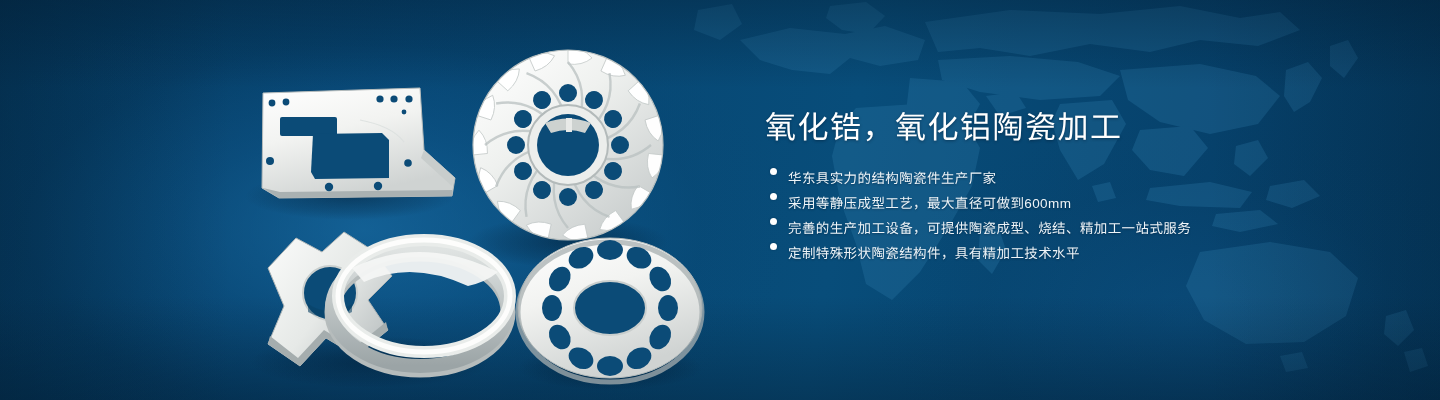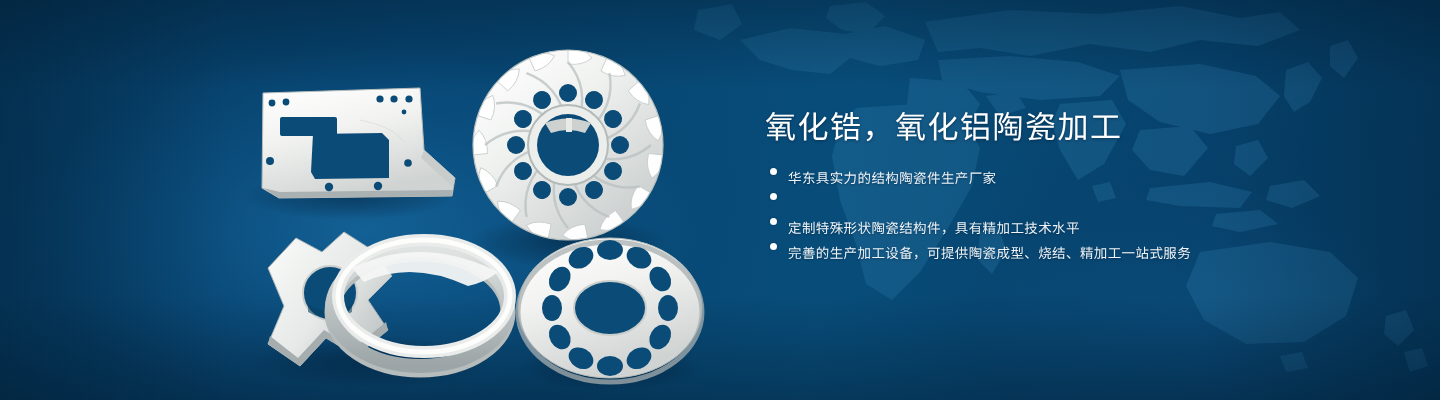--- a/index.html
+++ b/index.html
@@ -350,25 +350,26 @@
 
   <div class="copy">
     <h1 class="headline">氧化锆，氧化铝陶瓷加工</h1>
     <ul class="bullets">
       <li class="bullet">
         <span class="dot"></span>
         <span class="bullet-text">华东具实力的结构陶瓷件生产厂家</span>
       </li>
       <li class="bullet">
         <span class="dot"></span>
+        <span class="bullet-text">采用等静压成型工艺，最大直径可做到600mm</span>
+      </li>
+      <li class="bullet">
+        <span class="dot"></span>
+        <span class="bullet-text">完善的生产加工设备，可提供陶瓷成型、烧结、精加工一站式服务</span>
       </li>
       <li class="bullet">
         <span class="dot"></span>
         <span class="bullet-text">定制特殊形状陶瓷结构件，具有精加工技术水平</span>
       </li>
-      <li class="bullet">
-        <span class="dot"></span>
-        <span class="bullet-text">完善的生产加工设备，可提供陶瓷成型、烧结、精加工一站式服务</span>
-      </li>
     </ul>
   </div>
 
 </div>
 
 </body></html>

